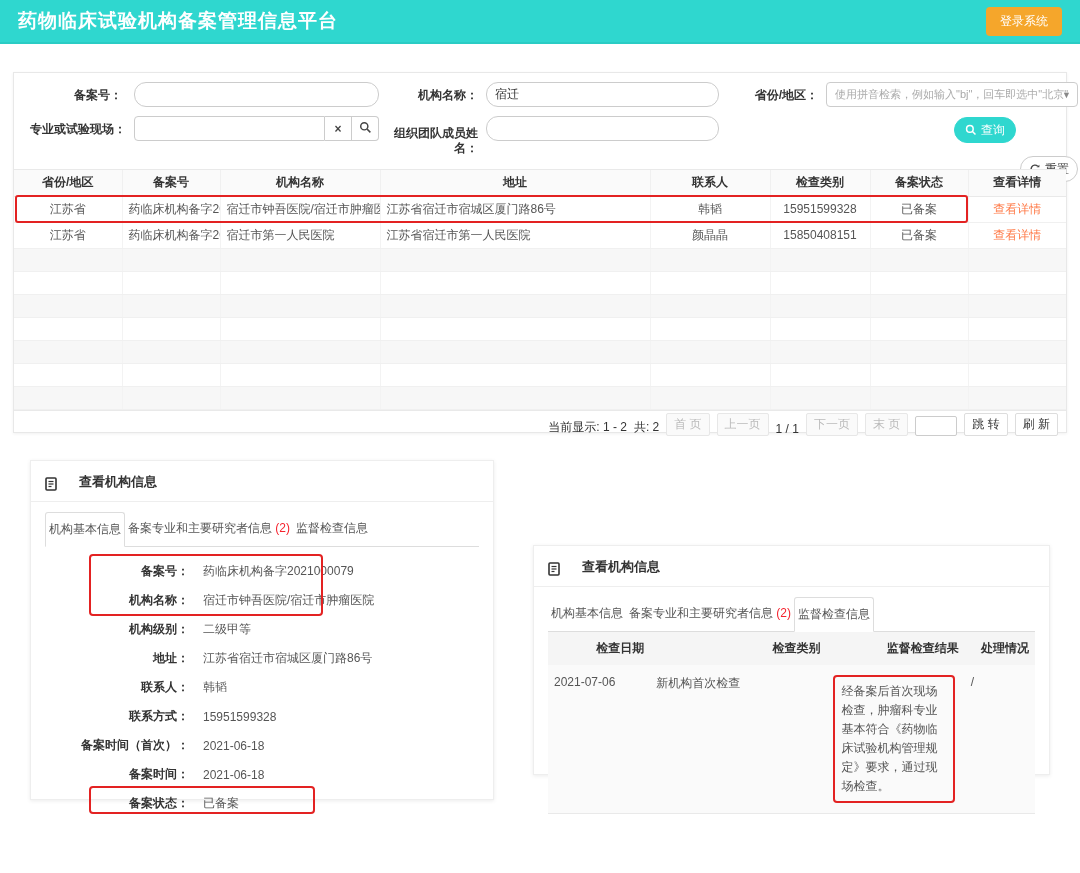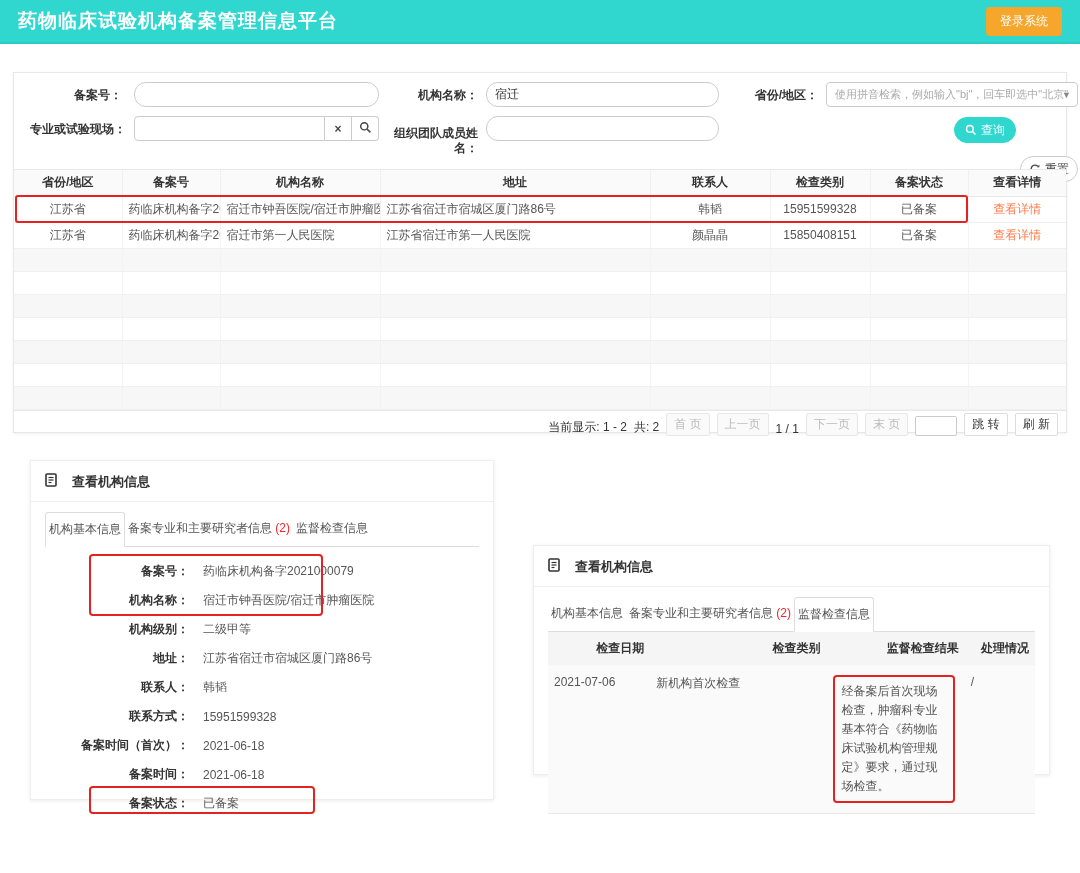--- a/index.html
+++ b/index.html
@@ -63,21 +63,21 @@
   .pg-btn { border:1px solid #ddd; background:#fff; color:#333; font-size:12px;
     padding:2px 7px; border-radius:2px; cursor:pointer; }
   .pg-btn.disabled { color:#bbb; background:#fafafa; border-color:#e7e7e7; cursor:default; }
   .pg-jump { width:42px; height:20px; border:1px solid #ccc; border-radius:2px; padding:0 4px; }
 
   
   .card { position:absolute; background:#fff; border:1px solid #eee;
     box-shadow:0 1px 4px rgba(0,0,0,.08); padding:12px 14px; }
   .left-card  { left:30px;  top:460px; width:464px; height:340px; }
   .right-card { left:533px; top:545px; width:517px; height:230px; }
-  .card-title { display:flex; align-items:flex-start; gap:15px; font-size:13px; font-weight:bold;
+  .card-title { display:flex; align-items:flex-end; gap:22px; font-size:13px; font-weight:bold;
     color:#333; padding-bottom:10px; border-bottom:1px solid #eee;
     margin:0 -14px; padding-left:14px; }
   .tabs { display:flex; border-bottom:1px solid #ddd; margin-top:10px; }
   .tab { padding:8px 3px; font-size:12px; color:#555; cursor:pointer; white-space:nowrap; }
   .tab.active { border:1px solid #ddd; border-bottom:1px solid #fff; margin-bottom:-1px;
     background:#fff; border-radius:3px 3px 0 0; }
   .tab .badge { color:#f5222d; }
 
   .fields { position:relative; margin-top:10px; }
   .f-row { display:flex; align-items:center; height:29px; }

